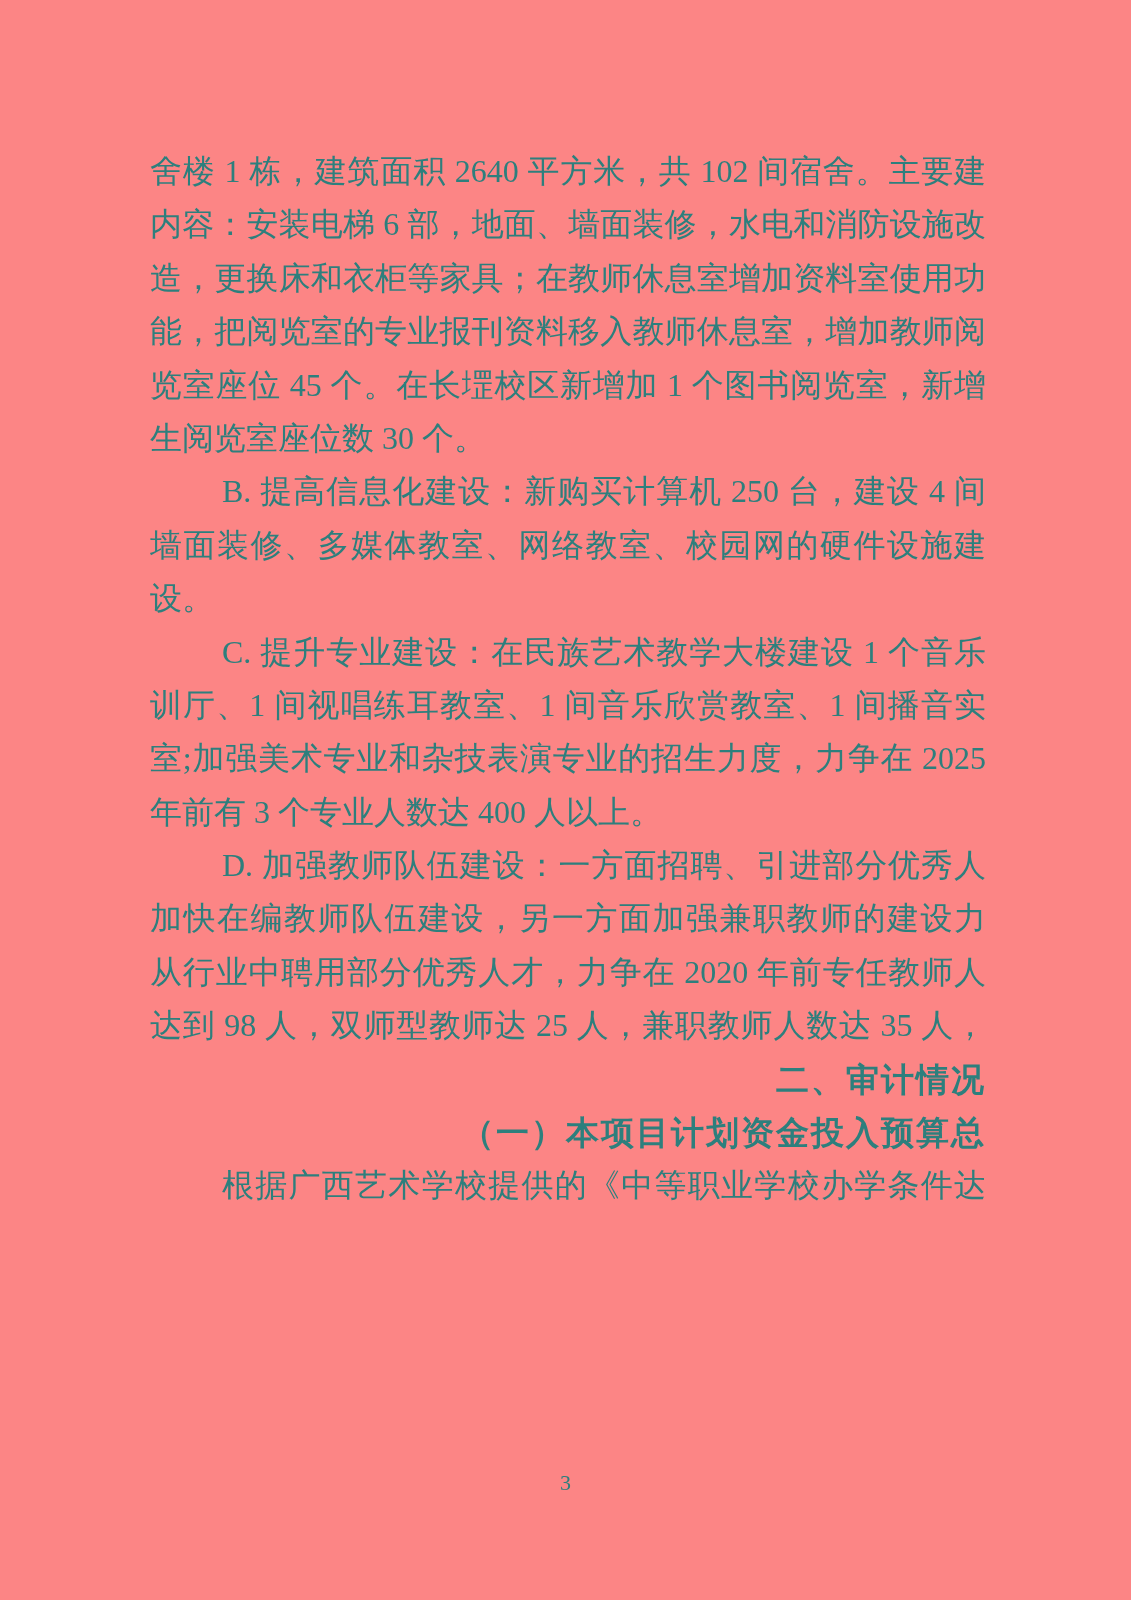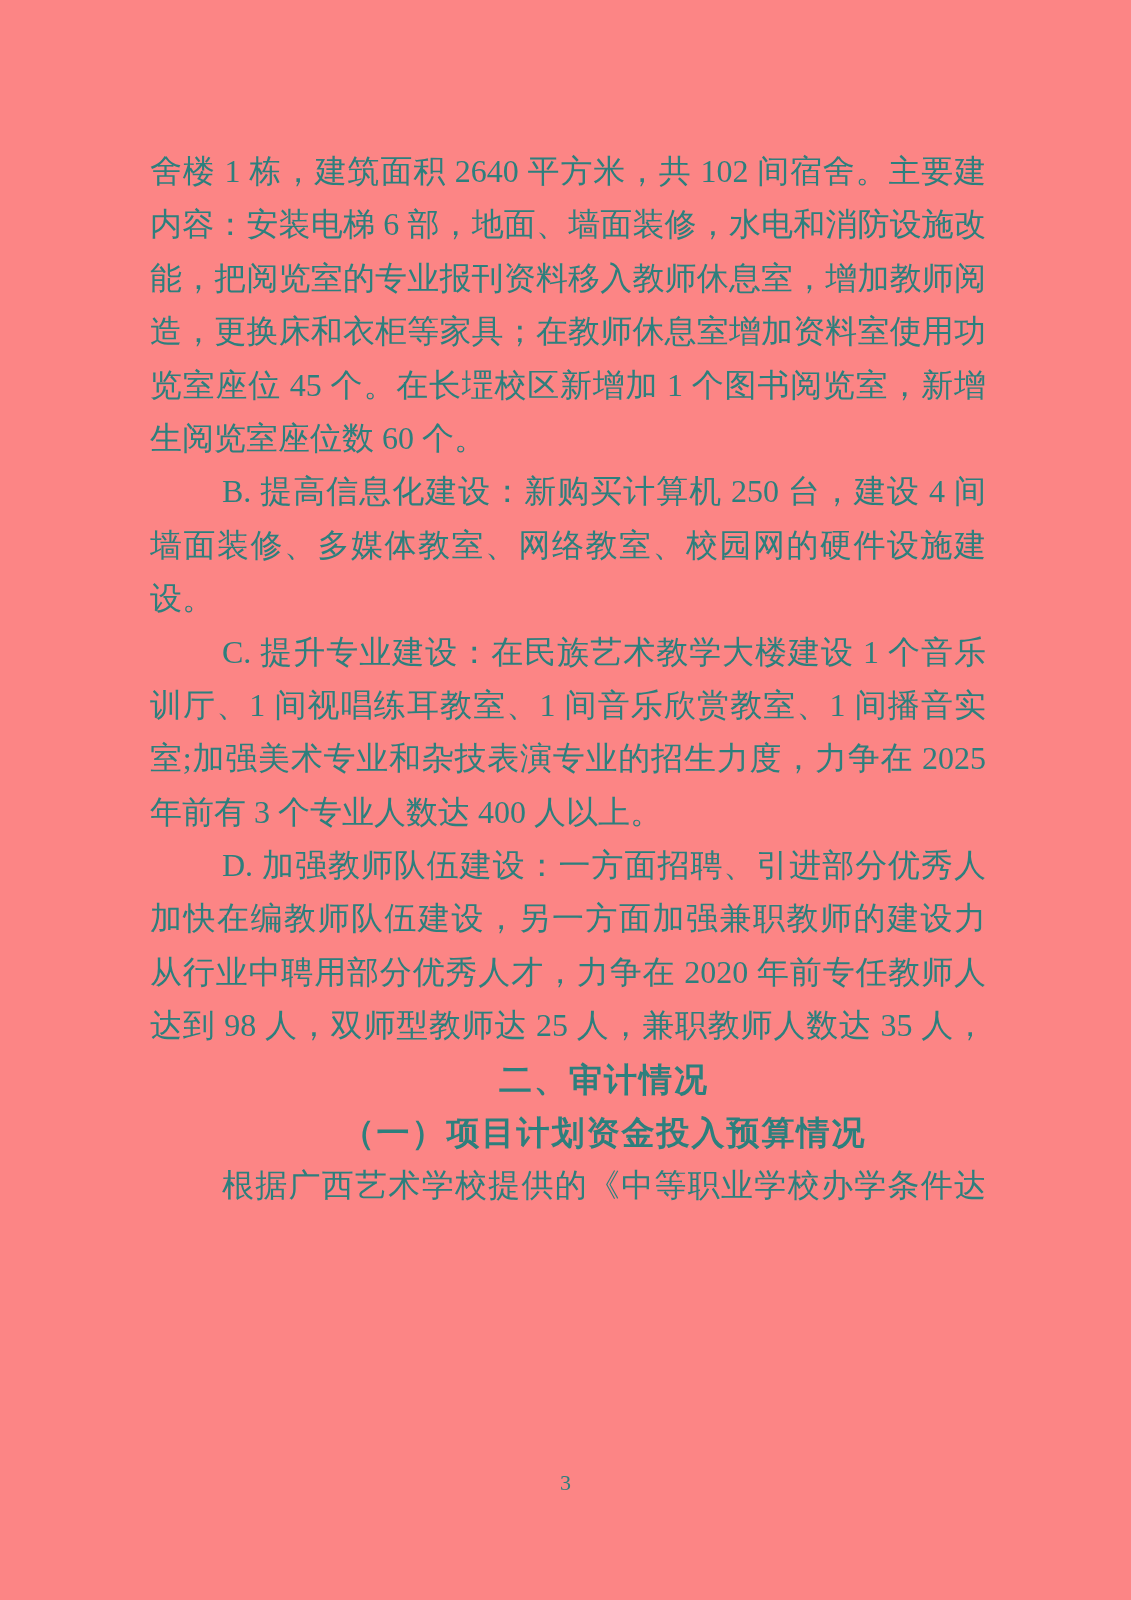--- a/index.html
+++ b/index.html
@@ -41,21 +41,21 @@
   .line.indent {
     padding-left: 72px;
   }
   .heading {
     height: 53.4px;
     line-height: 53.4px;
     padding-left: 72px;
     font-size: 33px;
     font-weight: bold;
     font-family: "Liberation Sans", "DejaVu Sans", sans-serif;
-    text-align: center;
+    text-align: right;
     color: var(--ink, #2d7f7d);
     letter-spacing: 2px;
   }
   .page-number {
     position: absolute;
     left: 0;
     top: 1468px;
     width: 100%;
     text-align: center;
     font-size: 22px;
@@ -64,40 +64,40 @@
   }
 </style>
 </head>
 <body>
 
 <div class="page">
   <div class="textblock">
 
     <div class="line">舍楼 1 栋，建筑面积 2640 平方米，共 102 间宿舍。主要建设</div>
     <div class="line">内容：安装电梯 6 部，地面、墙面装修，水电和消防设施改</div>
+    <div class="line">造，更换床和衣柜等家具；在教师休息室增加资料室使用功</div>
     <div class="line">能，把阅览室的专业报刊资料移入教师休息室，增加教师阅</div>
-    <div class="line">造，更换床和衣柜等家具；在教师休息室增加资料室使用功</div>
     <div class="line">览室座位 45 个。在长堽校区新增加 1 个图书阅览室，新增学</div>
-    <div class="line end">生阅览室座位数 60 个。</div>
+    <div class="line end">生阅览室座位数 30 个。</div>
 
     <div class="line indent">B. 提高信息化建设：新购买计算机 250 台，建设 4 间计</div>
     <div class="line">墙面装修、多媒体教室、网络教室、校园网的硬件设施建</div>
     <div class="line end">设。</div>
 
     <div class="line indent">C. 提升专业建设：在民族艺术教学大楼建设 1 个音乐实</div>
     <div class="line">训厅、1 间视唱练耳教室、1 间音乐欣赏教室、1 间播音实训</div>
     <div class="line">室;加强美术专业和杂技表演专业的招生力度，力争在 2025</div>
     <div class="line end">年前有 3 个专业人数达 400 人以上。</div>
 
     <div class="line indent">D. 加强教师队伍建设：一方面招聘、引进部分优秀人才，</div>
     <div class="line">加快在编教师队伍建设，另一方面加强兼职教师的建设力度，</div>
     <div class="line">从行业中聘用部分优秀人才，力争在 2020 年前专任教师人数</div>
     <div class="line">达到 98 人，双师型教师达 25 人，兼职教师人数达 35 人，师</div>
 
     <div class="heading">二、审计情况</div>
-    <div class="heading">（一）项目计划资金投入预算情况</div>
+    <div class="heading">（一）本项目计划资金投入预算总</div>
 
     <div class="line indent">根据广西艺术学校提供的《中等职业学校办学条件达标</div>
 
   </div>
 
   <div class="page-number">3</div>
 </div>
 
 </body></html>

